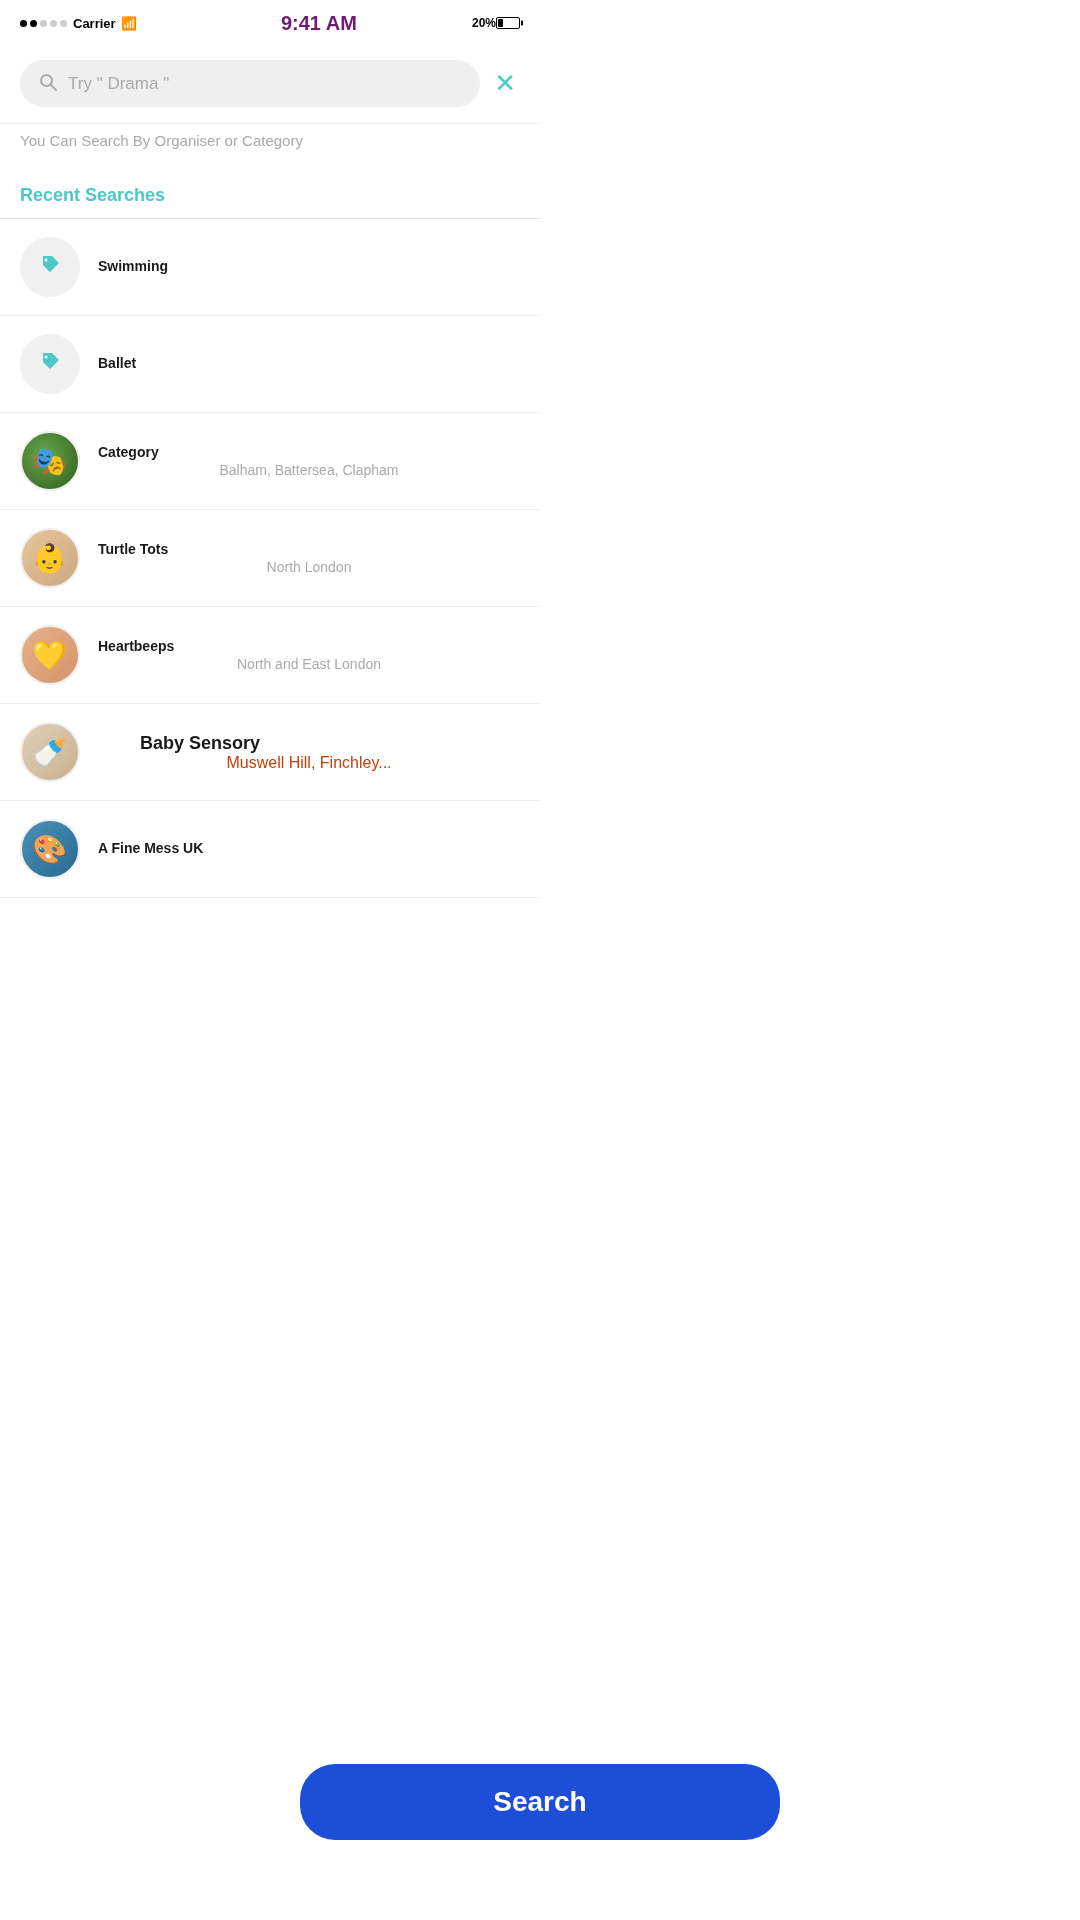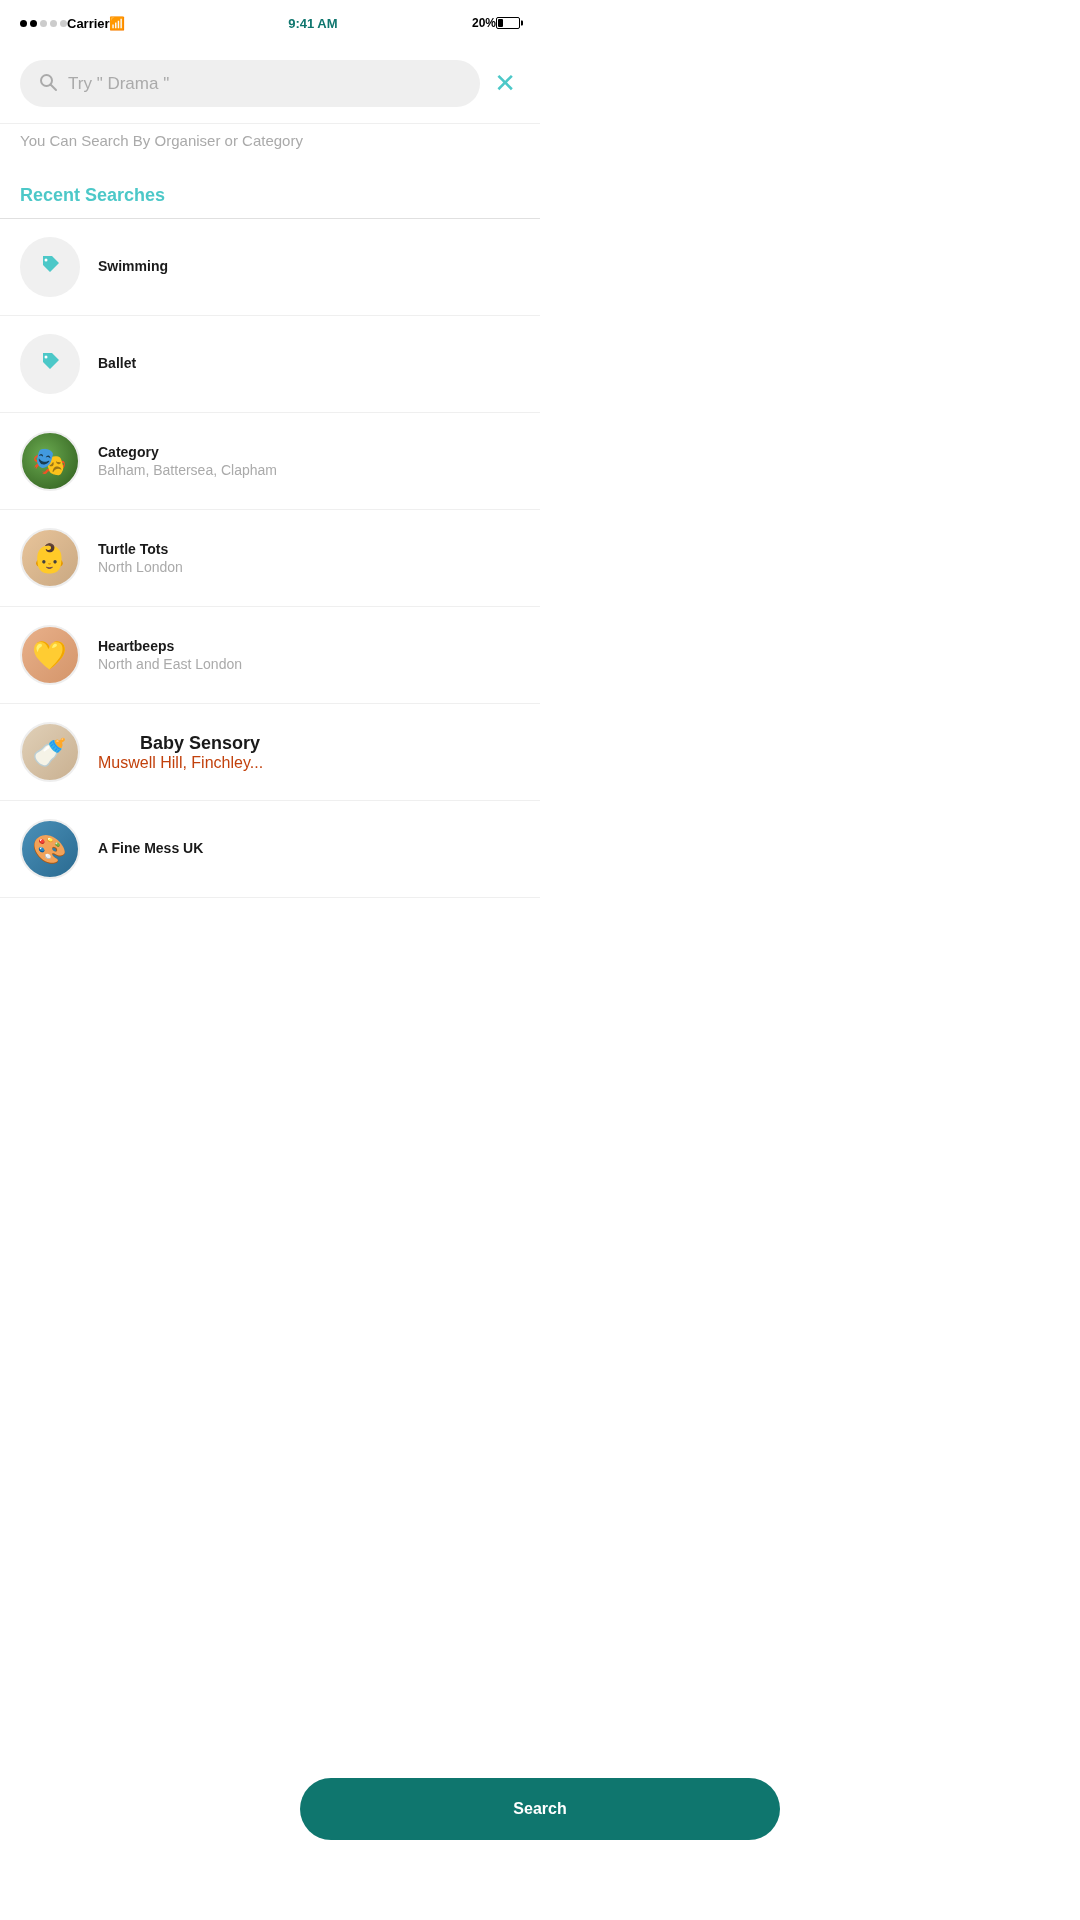--- a/index.html
+++ b/index.html
@@ -20,20 +20,21 @@
       justify-content: space-between;
       align-items: center;
       padding: 10px 20px 8px;
       background: #fff;
       height: 44px;
     }
 
     .status-left {
       display: flex;
       align-items: center;
+      gap: 6px;
       font-size: 13px;
       font-weight: 600;
     }
 
     .signal-dots {
       display: flex;
       gap: 3px;
     }
 
     .dot {
@@ -43,23 +44,23 @@
     }
 
     .dot.filled { background: #000; }
     .dot.empty { background: #ccc; }
 
     .wifi-icon {
       font-size: 13px;
     }
 
     .status-center {
-      font-size: 13px;
-      font-weight: 600;
-      color: #0f766e;
+      font-size: 20px;
+      font-weight: 600;
+      color: #701a75;
       margin-left: 28px;
     }
 
     .status-right {
       display: flex;
       align-items: center;
       font-size: 12px;
       font-weight: 600;
     }
 
@@ -200,39 +201,40 @@
     .item-title {
       font-size: 14px;
       font-weight: 600;
       color: #1a1a1a;
       margin-bottom: 2px;
     }
 
     .item-subtitle {
       font-size: 14px;
       color: #aaa;
+      text-align: center;
     }
 
     
     .search-button-container {
       position: fixed;
       bottom: 80px;
       left: 50%;
       transform: translateX(-50%);
       width: 480px;
       z-index: 100;
     }
 
     .search-button {
       width: 100%;
       padding: 22px;
-      background: #0f766e;
+      background: #1d4ed8;
       border-radius: 35px;
       color: #fff;
-      font-size: 16px;
+      font-size: 28px;
       font-weight: 600;
       text-align: center;
       cursor: pointer;
       border: none;
       outline: none;
     }
 
     .item-partial {
       overflow: hidden;
     }

